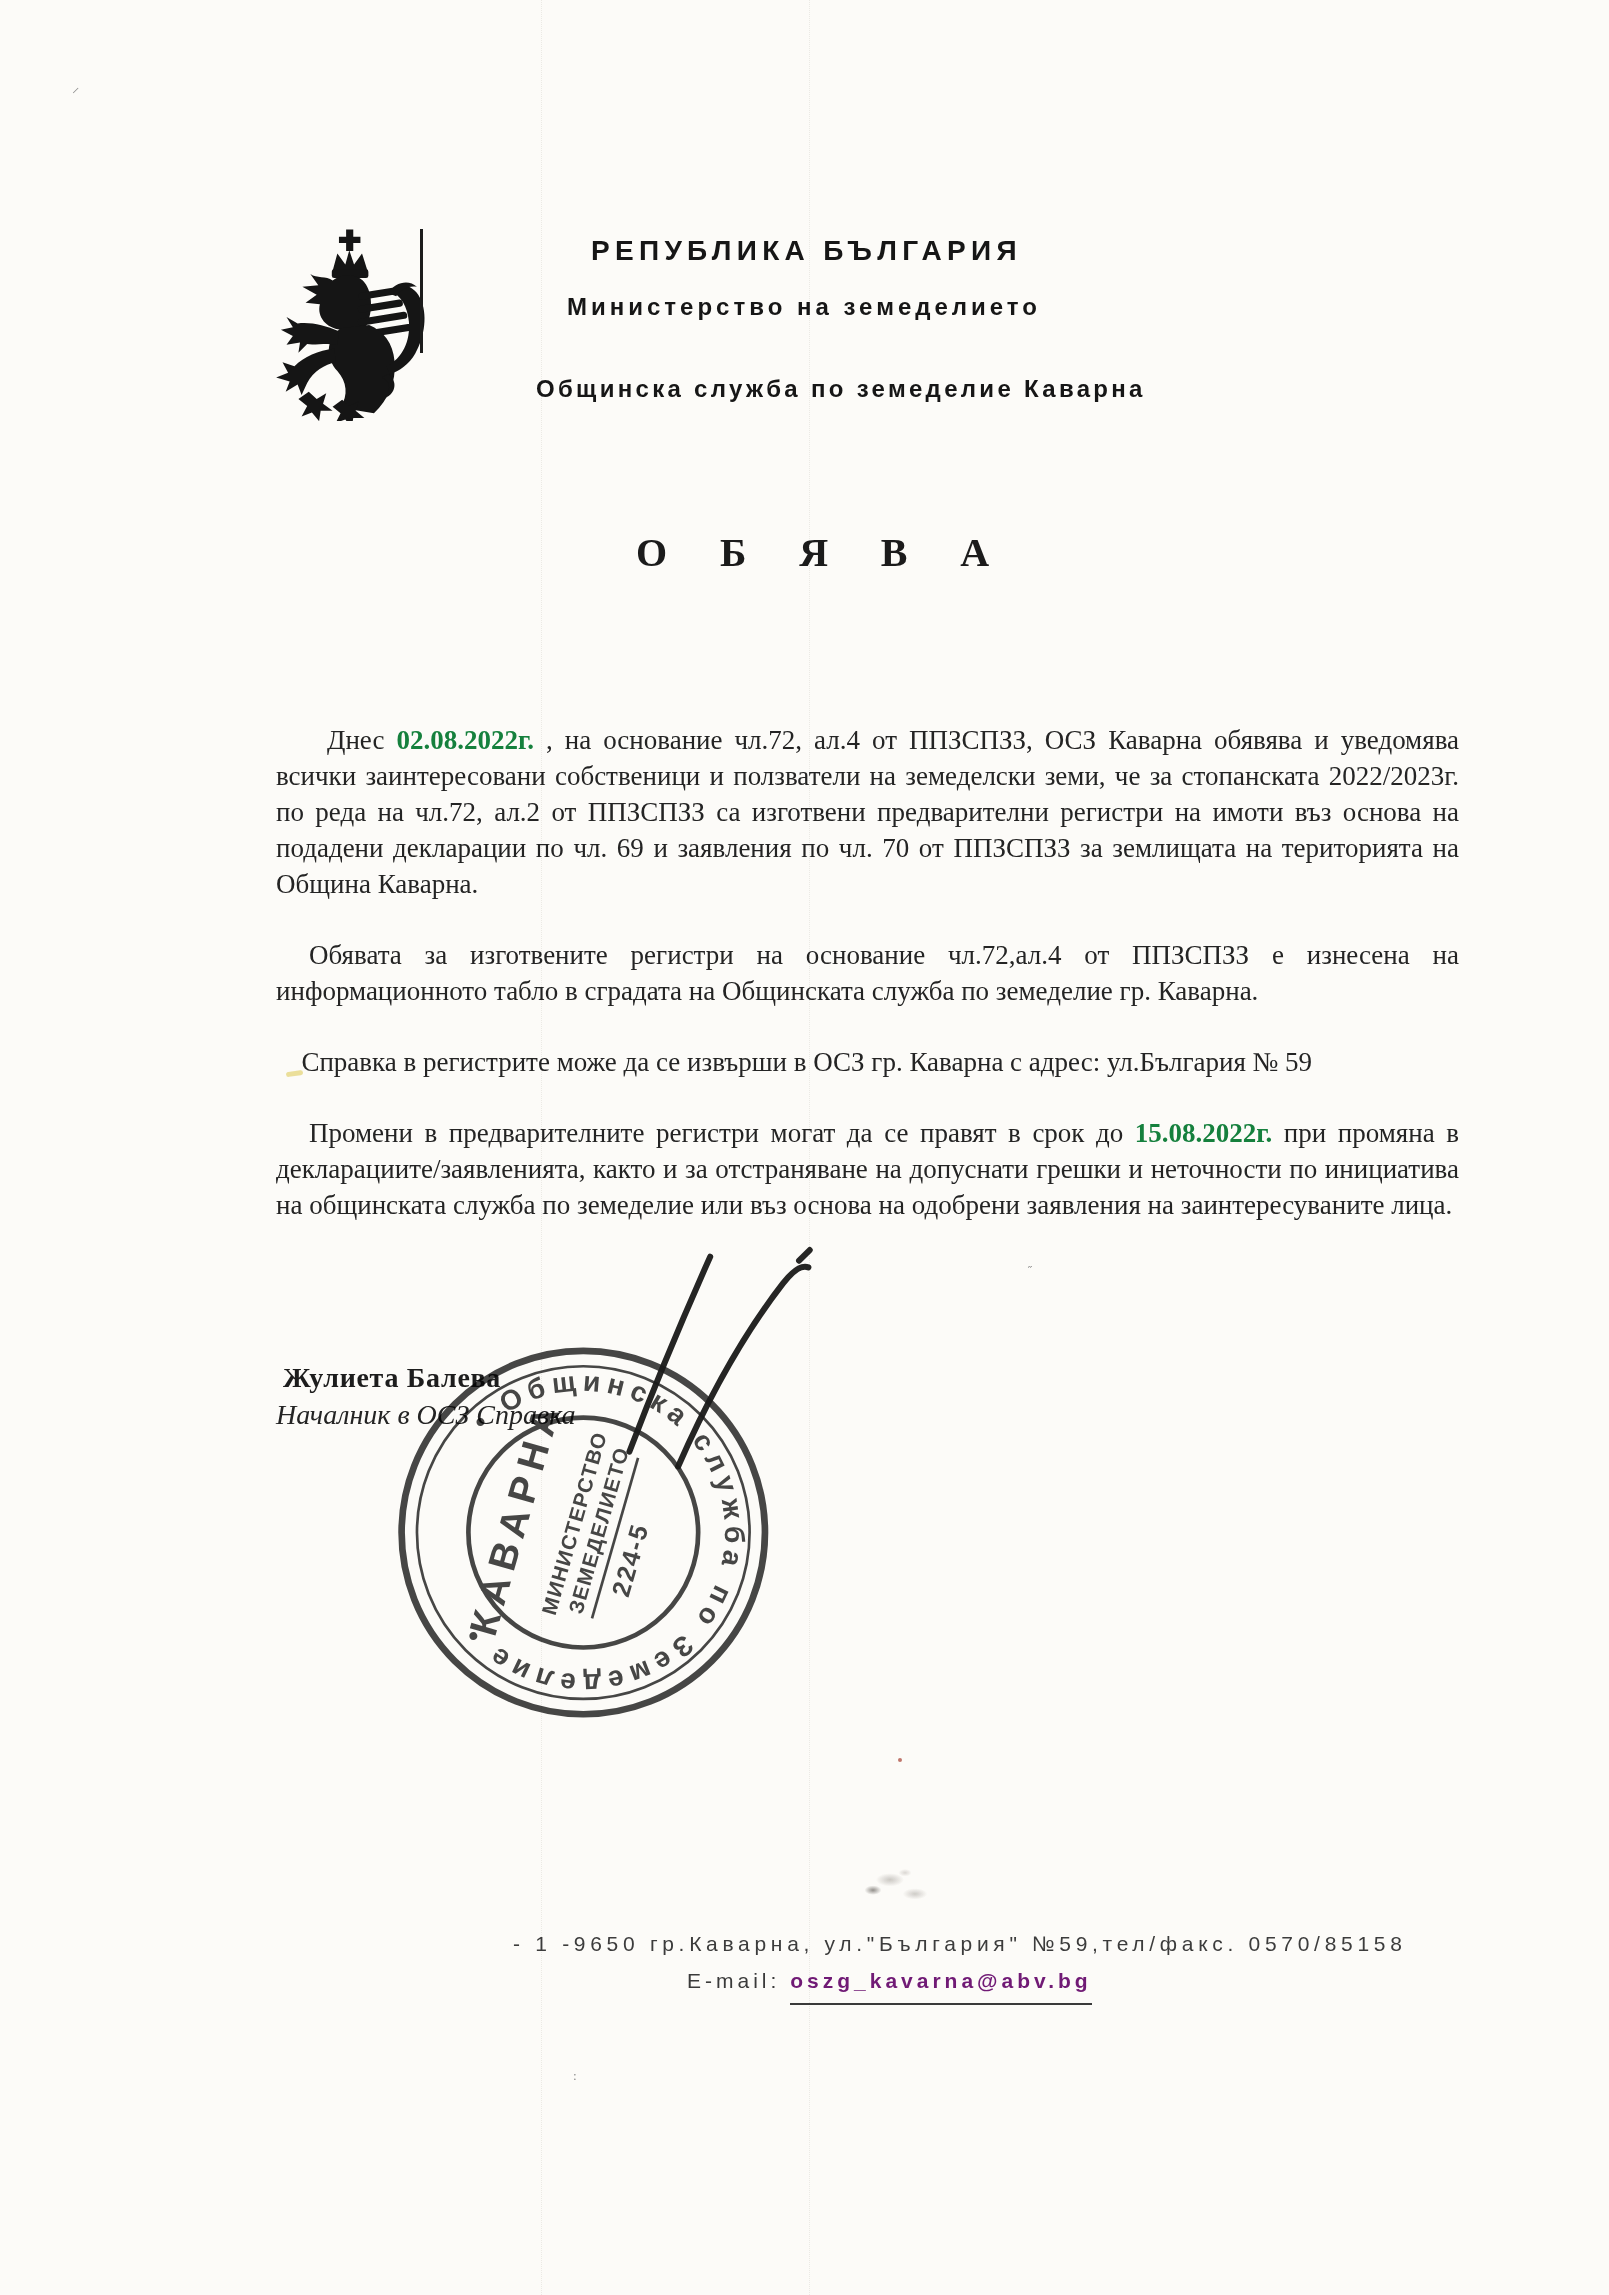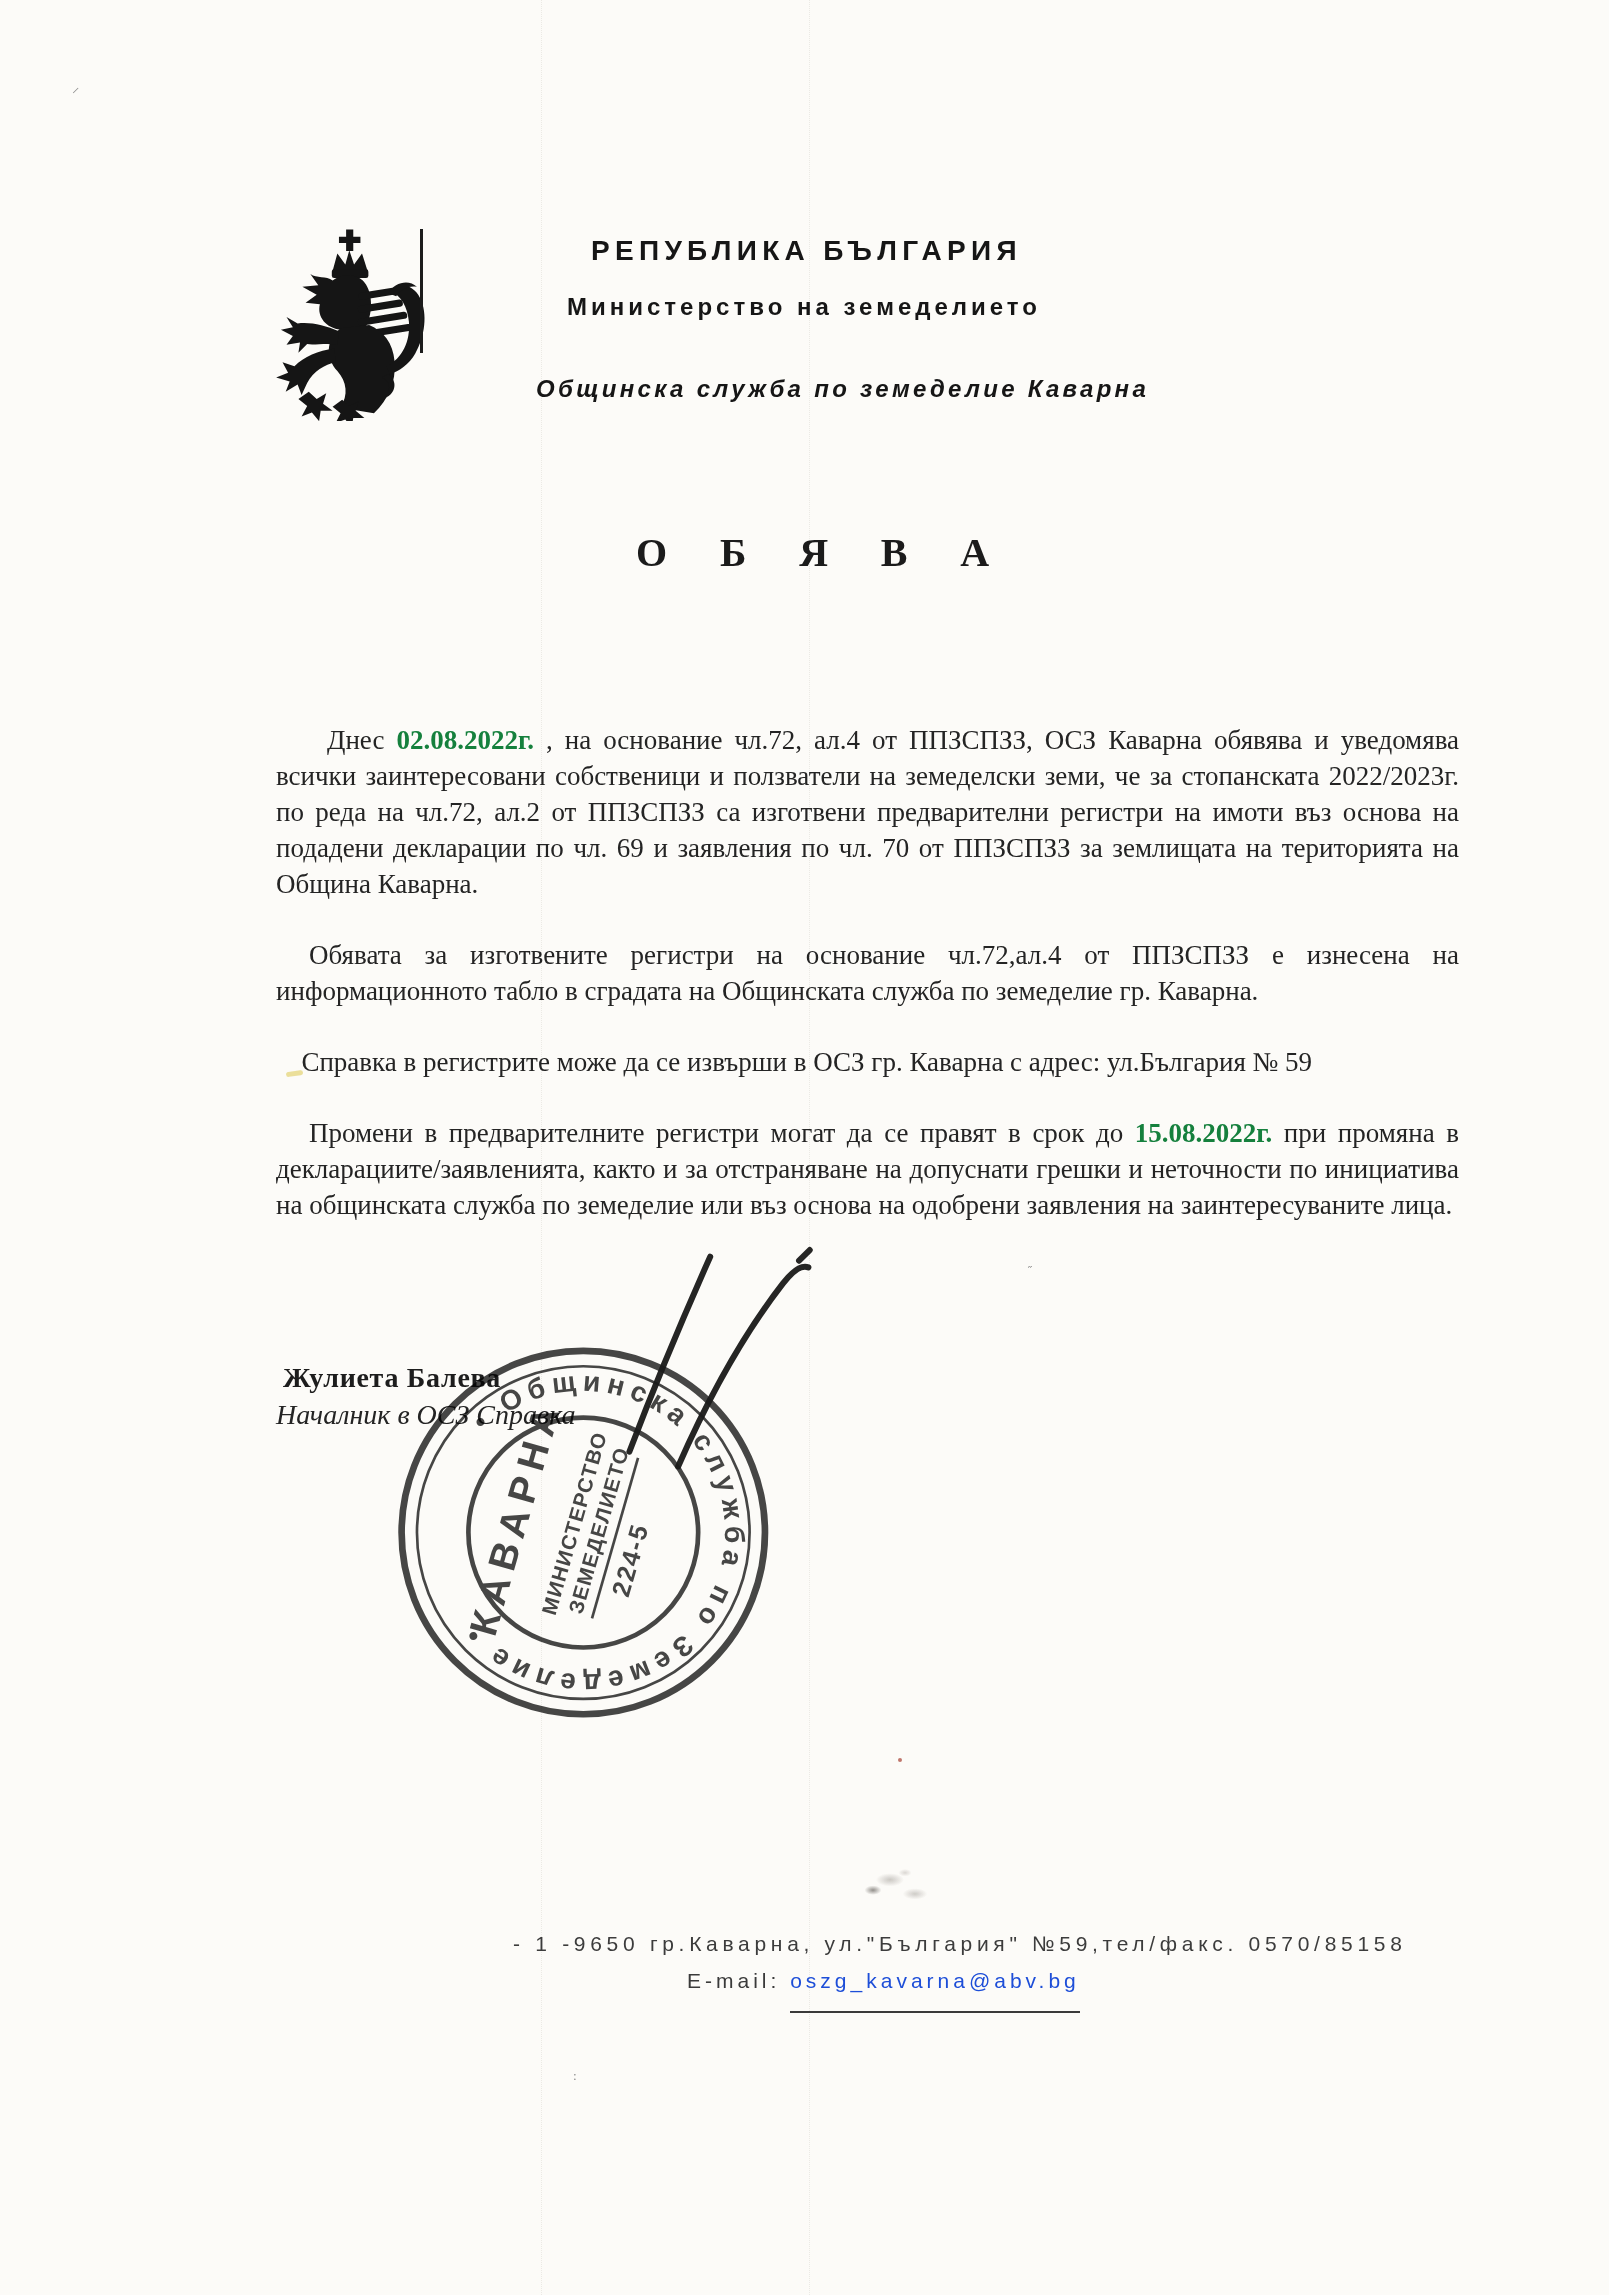--- a/index.html
+++ b/index.html
@@ -23,38 +23,38 @@
     filter:blur(0.7px);}
   .dot-red{position:absolute;width:4px;height:4px;border-radius:50%;background:#b05548;opacity:.8;}
   .dash-yellow{position:absolute;width:17.4px;height:4.7px;border-radius:2.7px;background:#e8d98a;opacity:.85;transform:rotate(-8deg);}
   
   .emblem{position:absolute;left:269px;top:221px;width:159px;height:200px;}
   .hsep{position:absolute;left:420px;top:229px;width:3.3px;height:124px;background:#1c1c1c;}
   .hline{position:absolute;white-space:nowrap;font-family:"Liberation Sans",sans-serif;font-weight:bold;color:#161616;text-align:right;}
   .hline1{left:591px;top:235px;font-size:28px;letter-spacing:5.3px;}
   .hline2{left:567px;top:293px;font-size:24px;letter-spacing:4px;}
   .hline3{left:456px;top:333px;font-size:25.4px;letter-spacing:3.3px;}
-  .hline4{left:536px;top:375px;font-size:24px;letter-spacing:3.3px;font-style:italic;}
+  .hline4{left:536px;top:375px;font-size:24px;letter-spacing:3.3px;}
   
   .doc-title{position:absolute;left:636px;top:529px;white-space:nowrap;
     font-size:40px;font-weight:bold;letter-spacing:21.4px;color:#1b1b1b;text-align:right;}
   
   .body-copy{position:absolute;left:276px;top:722px;width:1183px;}
   .body-p{margin:0 0 35px 0;font-size:27px;line-height:36px;text-align:justify;color:#242424;}
   .body-p strong{font-weight:bold;color:#15803d;}
   
   .sig-name{position:absolute;left:283px;top:1362px;font-size:28px;font-weight:bold;color:#1d1d1d;letter-spacing:0.7px;}
   .sig-role{position:absolute;left:276px;top:1399px;font-size:28px;font-style:italic;color:#242424;}
   .stamp-layer{position:absolute;left:374px;top:1230px;width:468px;height:521px;mix-blend-mode:multiply;}
   
   .footer-line1{position:absolute;left:513px;top:1932px;white-space:nowrap;
     font-family:"Liberation Sans",sans-serif;font-size:21px;letter-spacing:4.7px;color:#3c3c3c;}
   .footer-line2{position:absolute;left:687px;top:1969px;white-space:nowrap;
     font-family:"Liberation Sans",sans-serif;font-size:21px;letter-spacing:4px;color:#3a3a3a;}
-  .footer-line2 .email{font-weight:normal;border-bottom:2.7px solid #3a3a3a;padding-bottom:19px;color:#1d4ed8;}
+  .footer-line2 .email{font-weight:bold;border-bottom:2.7px solid #3a3a3a;padding-bottom:11px;color:#701a75;}
 </style>
 </head>
 <body>
 
 <div class="page">
 
   <div class="scan-streak" style="left:541px"></div>
   <div class="scan-streak" style="left:809px"></div>
   <div class="speck" style="left:72px;top:80px">⸝</div>
   <div class="speck" style="left:1028px;top:1259px;font-size:12px">˶</div>

